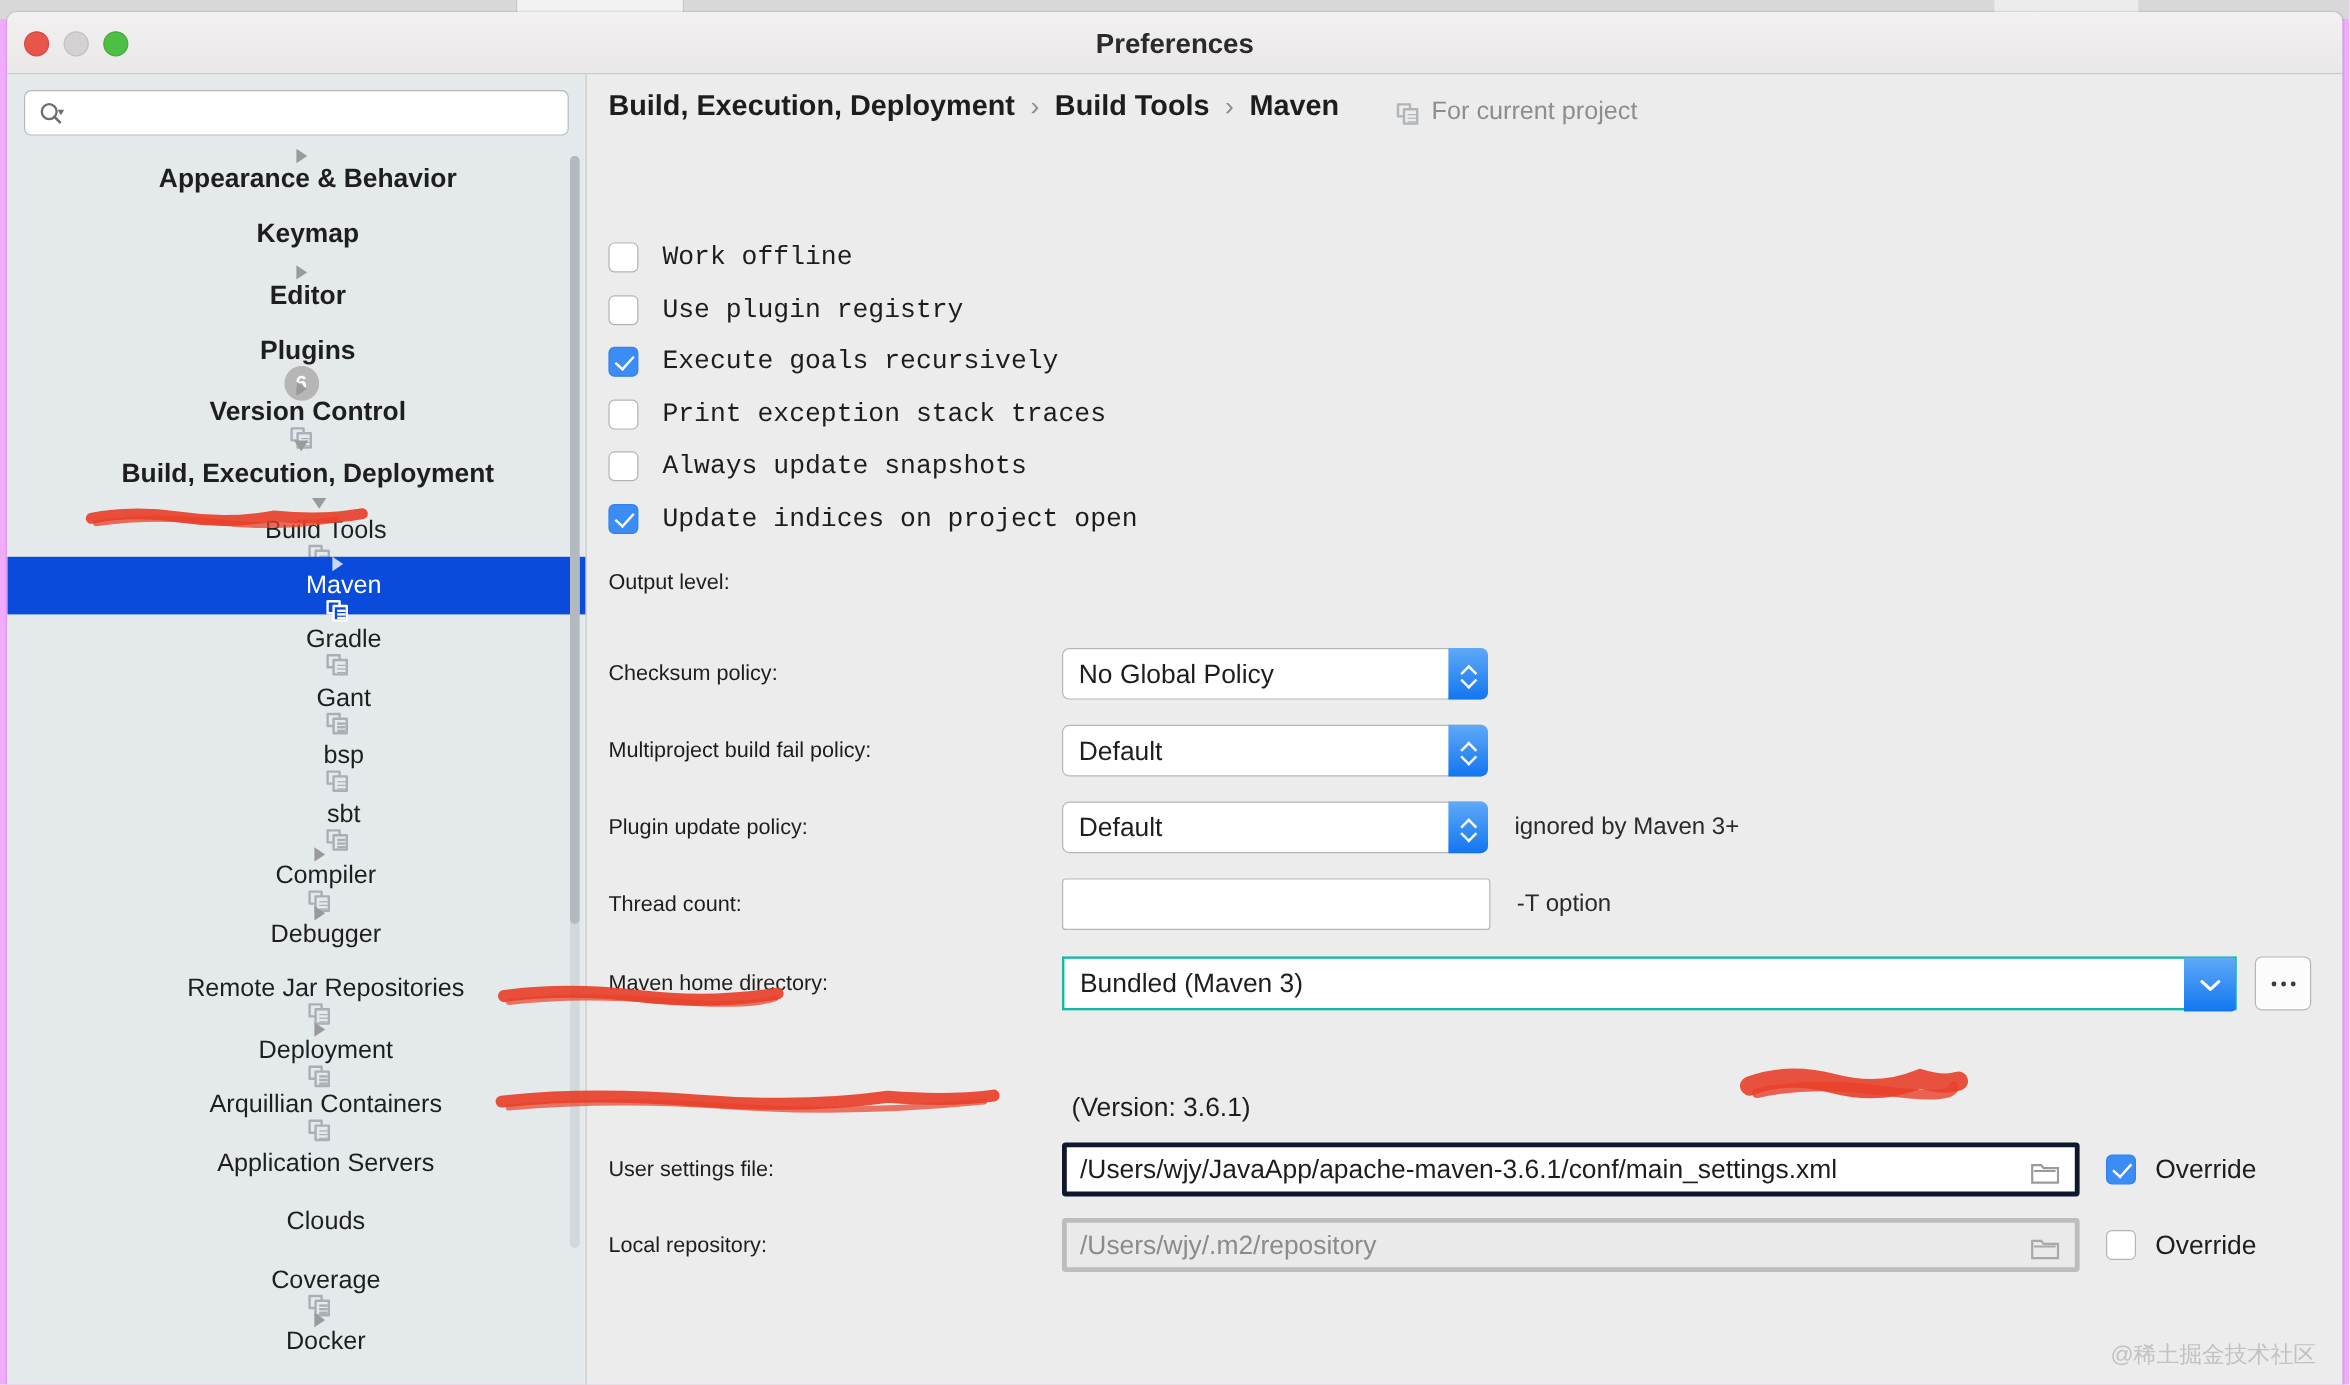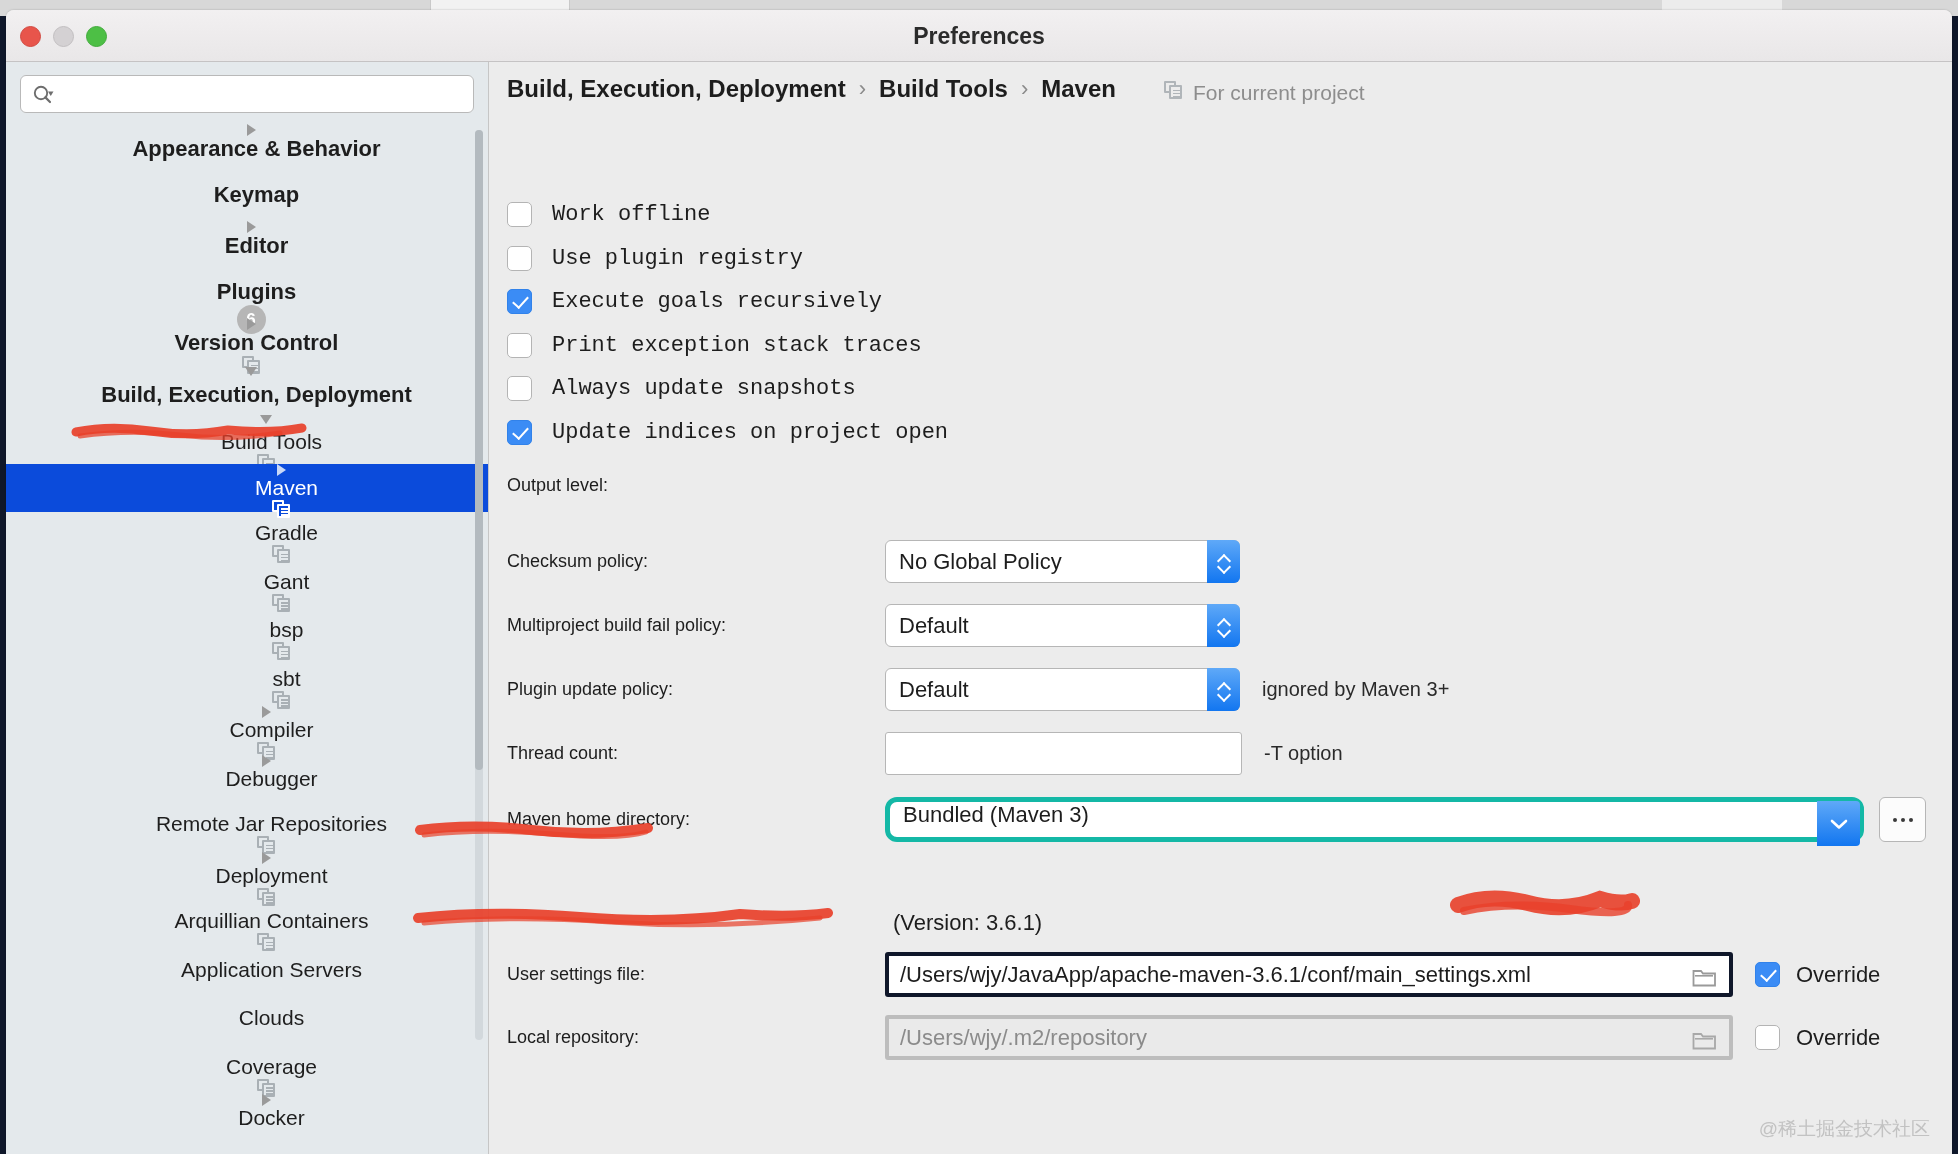--- a/index.html
+++ b/index.html
@@ -5,21 +5,21 @@
   * { box-sizing: border-box; margin: 0; padding: 0; }
   html, body {
     width: 1958px; height: 1154px;
     font-family: "Liberation Sans", sans-serif;
     background: #ffffff;
     overflow: hidden;
   }
   #root {
     position: relative;
     width: 1958px; height: 1154px;
-    background: #0f172a;
+    background: #f0abfc;
   }
 
   
   .backdrop {
     position: absolute; top: 0; left: 0;
     width: 1958px; height: 16px;
     background: #d8d8d8;
   }
   .backdrop-card {
     position: absolute;
@@ -193,21 +193,21 @@
   .breadcrumb {
     position: absolute;
     top: 13px; left: 18px;
     display: flex; align-items: center; gap: 13px;
     font-size: 24px; font-weight: bold; color: #1d1d1d;
   }
   .crumb-sep { color: #8b8b8b; font-weight: normal; font-size: 22px; }
   .for-project {
     position: absolute;
     top: 19px; left: 675px;
-    display: flex; align-items: flex-start; gap: 10px;
+    display: flex; align-items: flex-end; gap: 10px;
     font-size: 21px; color: #8d8d8d;
   }
   .for-project .proj-icon .a,
   .for-project .proj-icon .b { background: #ececec; border-color: #b0b5b9; }
   .for-project .proj-icon .b i { background: #b0b5b9; }
 
   
   .cb-row {
     position: absolute; left: 18px;
     display: flex; align-items: center; gap: 20px; font-family: Liberation Mono, monospace;
@@ -296,23 +296,23 @@
     padding-left: 11px;
     outline: none;
     flex: 0 0 auto;
   }
 
   
   .wide-combo {
     position: relative;
     width: 979px; height: 45px;
     background: #ffffff;
-    border: 5px solid #14b8a6;
-    border-radius: 12px;
-    display: flex; 
+    border: 2px solid #14b8a6;
+    border-radius: 0;
+    display: flex; align-items: center;
     flex: 0 0 auto;
   }
   .wide-combo .val {
     font-size: 22px; color: #1d1d1d;
     padding-left: 13px;
   }
   .dropbtn {
     position: absolute; right: -1px; top: -1px;
     width: 43px; height: 45px;
     border-radius: 0 4px 4px 0;

